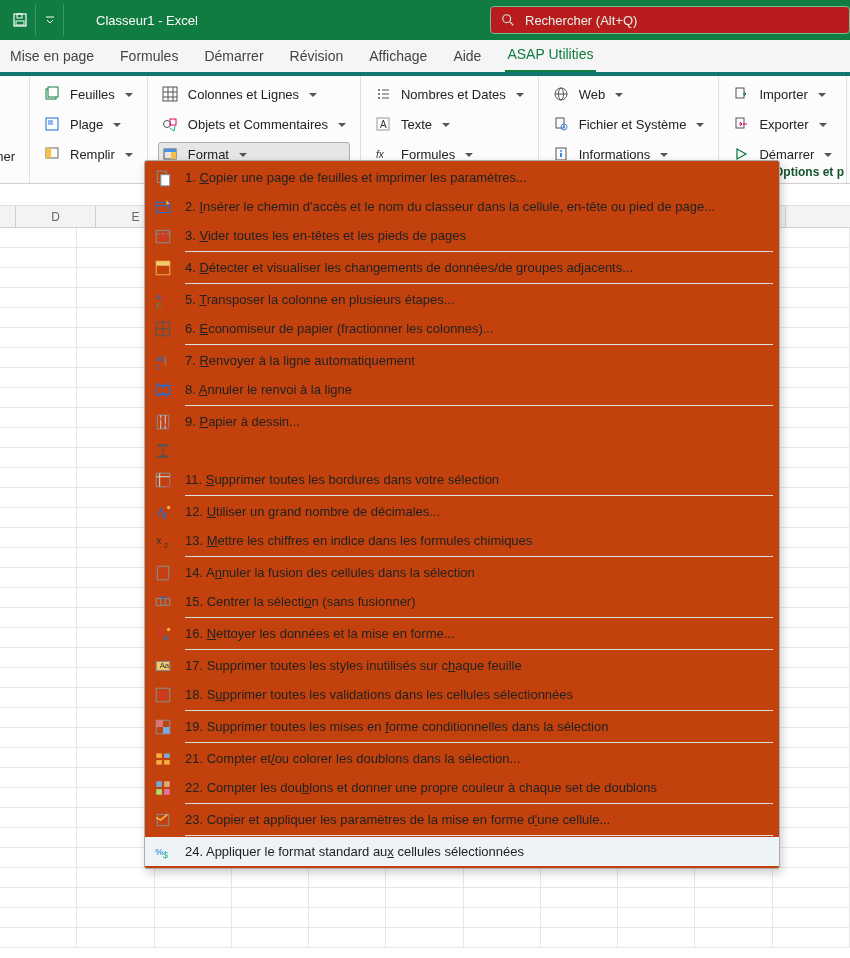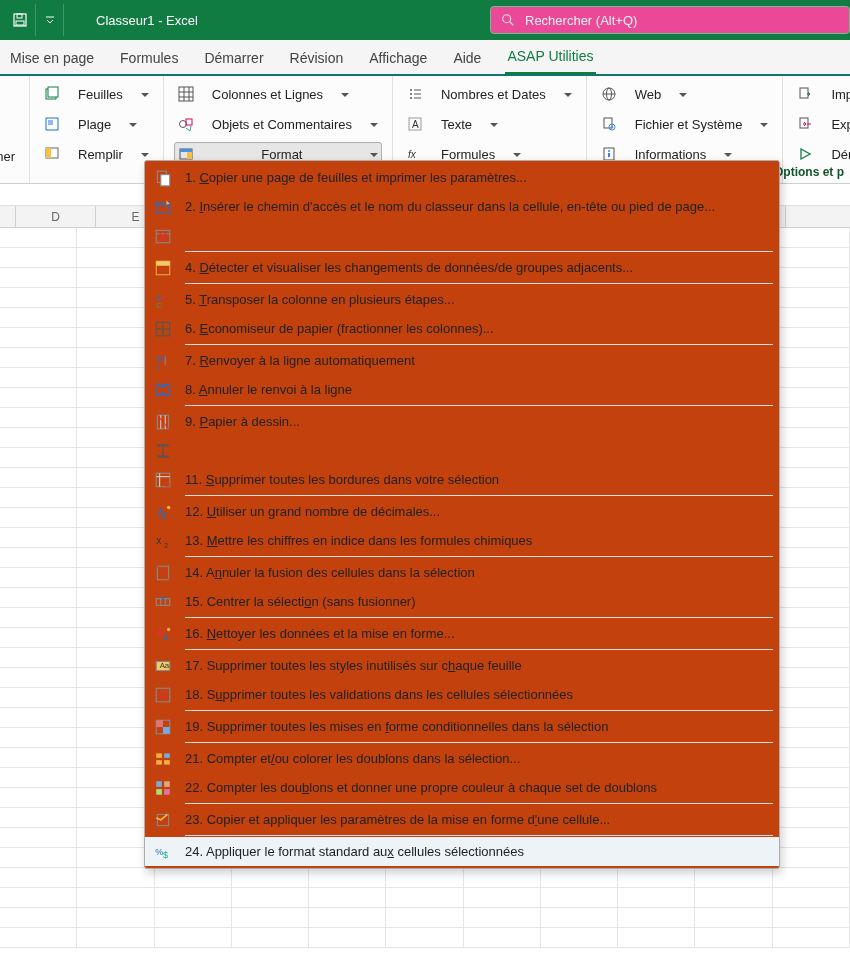--- a/index.html
+++ b/index.html
@@ -4,36 +4,36 @@
 <style>
   * { box-sizing: border-box; margin: 0; padding: 0; font-family: "Segoe UI", Tahoma, sans-serif; }
   body { width: 850px; height: 958px; background: #ffffff; overflow: hidden; font-size: 13px; color: #222; }
 
   
   .titlebar { height: 40px; background: #107c41; color: #fff; display: flex; align-items: center; padding-left: 4px; }
   .tb-btn { width: 32px; height: 32px; display: flex; align-items: center; justify-content: center; border-right: 1px solid rgba(255,255,255,0.2); }
   .tb-btn svg { width: 16px; height: 16px; }
   .tb-chev { width: 28px; display: flex; align-items: center; justify-content: center; border-right: 1px solid rgba(255,255,255,0.2); height: 32px;}
   .tb-title { margin-left: 32px; font-size: 13px; color: #fff; }
-  .search-wrap { margin-left: auto; margin-right: 0; width: 360px; height: 28px; background: #ec4899; border: 1px solid #6fbf8f; border-radius: 4px; display: flex; align-items: center; padding: 0 10px; color: #e6f3ec; }
+  .search-wrap { margin-left: auto; margin-right: 0; width: 360px; height: 28px; background: #b91c1c; border: 1px solid #6fbf8f; border-radius: 4px; display: flex; align-items: center; padding: 0 10px; color: #e6f3ec; }
   .search-wrap svg { width: 14px; height: 14px; margin-right: 10px; flex-shrink:0;}
   .search-wrap span { font-size: 13px; }
 
   
-  .tabs { height: 36px; background: #f5f5f5; border-bottom: 2px solid #0f766e; display: flex; align-items: flex-end; padding-left: 8px; gap: 22px; }
+  .tabs { height: 36px; background: #f5f5f5; border-bottom: 4px solid #0f766e; display: flex; align-items: flex-end; padding-left: 8px; gap: 22px; }
   .tab { font-size: 14px; padding: 8px 2px; color: #444; cursor: default; }
   .tab.active { color: #107c41; border-bottom: 2px solid #107c41; font-weight: 400; }
 
   
   .ribbon { height: 108px; background: #fcfcfc; display: flex; border-bottom: 1px solid #d0d0d0; position: relative; }
   .group { border-right: 1px solid #e0e0e0; padding: 6px 10px 4px 10px; display: flex; flex-direction: column; gap: 6px; }
   .group.last { border-right: none; flex:1; }
-  .rbtn { display: flex; align-items: center; gap: 18px; height: 24px; padding: 2px 4px; font-size: 13px; white-space: nowrap; }
+  .rbtn { display: flex; align-items: center; gap: 10px; height: 24px; padding: 2px 4px; font-size: 13px; white-space: nowrap; }
   .rbtn svg, .rbtn .ico { width: 16px; height: 16px; flex-shrink:0; }
-  .rbtn.active { background: #e6e6e6; border: 1px solid #adadad; border-radius: 3px; padding: 1px 3px; justify-content: space-between; }
+  .rbtn.active { background: #e6e6e6; border: 1px solid #adadad; border-radius: 3px; padding: 1px 3px; }
   .ribbon .hint { position: absolute; right: 6px; bottom: 4px; font-size: 12px; color: #14532d; font-weight: bold; }
 
   
   .sheet { position: relative; }
   .colhdr { display: flex; height: 22px; border-bottom: 1px solid #d0d0d0; background: #f3f3f3; }
   .colhdr .corner { width: 16px; border-right: 1px solid #d0d0d0; }
   .colhdr .ch { width: 80px; border-right: 1px solid #d0d0d0; text-align: center; font-size: 12px; color: #666; line-height: 22px; }
   .rows { }
   .row { height: 20px; border-bottom: 1px solid #e6e6e6; display:flex; }
   .row .cell { width:80px; border-right:1px solid #e6e6e6; }
@@ -777,20 +777,21 @@
     </div>
     <div class="mi">
       <span class="mico">
         <svg viewBox="0 0 16 16">
           <rect x="2" y="3" width="12" height="11" fill="none" stroke="#888"></rect>
           <line x1="2" y1="6" x2="14" y2="6" stroke="#888"></line>
           <line x1="4" y1="4" x2="12" y2="13" stroke="#d33" stroke-width="1.5"></line>
           <line x1="12" y1="4" x2="4" y2="13" stroke="#d33" stroke-width="1.5"></line>
         </svg>
       </span>
+      <span class="mlabel">3. <u>V</u>ider toutes les en-têtes et les pieds de pages</span>
     </div>
     <div class="msep"></div>
     <div class="mi">
       <span class="mico">
         <svg viewBox="0 0 16 16">
           <rect x="2" y="2" width="12" height="12" fill="none" stroke="#e7a23a"></rect>
           <rect x="2" y="2" width="12" height="4" fill="#f4c96a"></rect>
         </svg>
       </span>
       <span class="mlabel">4. <u>D</u>étecter et visualiser les changements de données/de groupes adjacents...</span>

